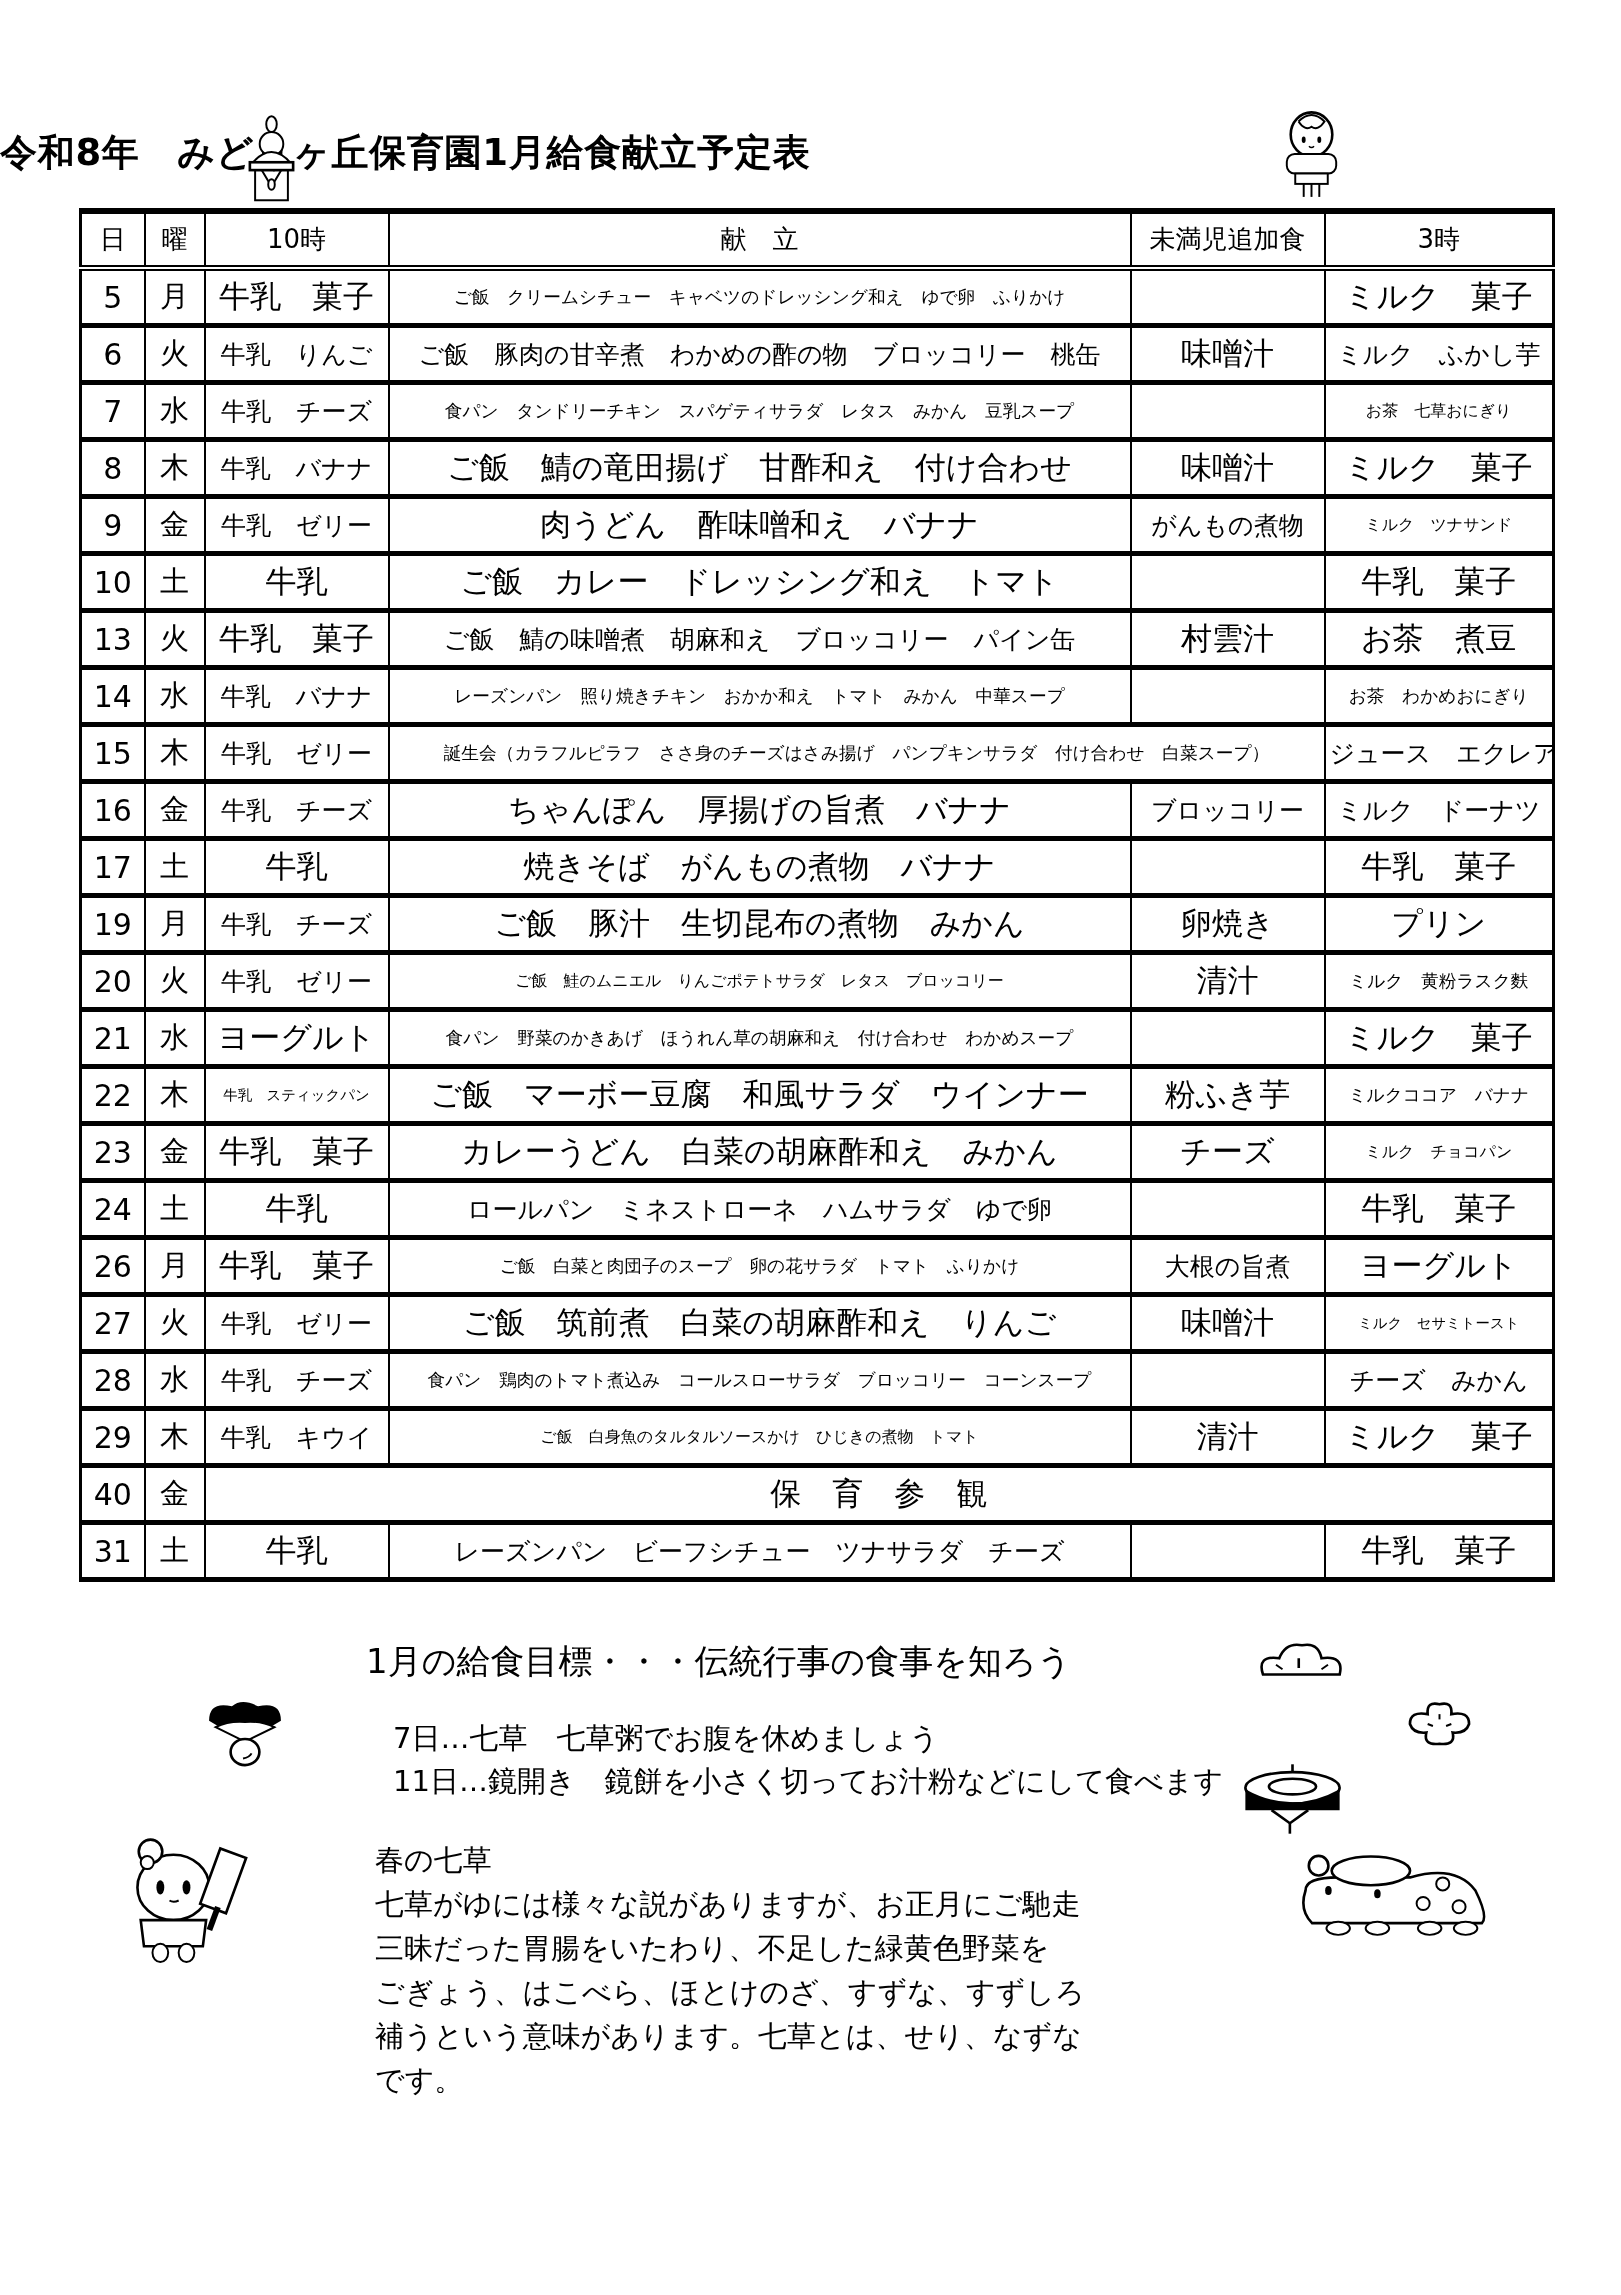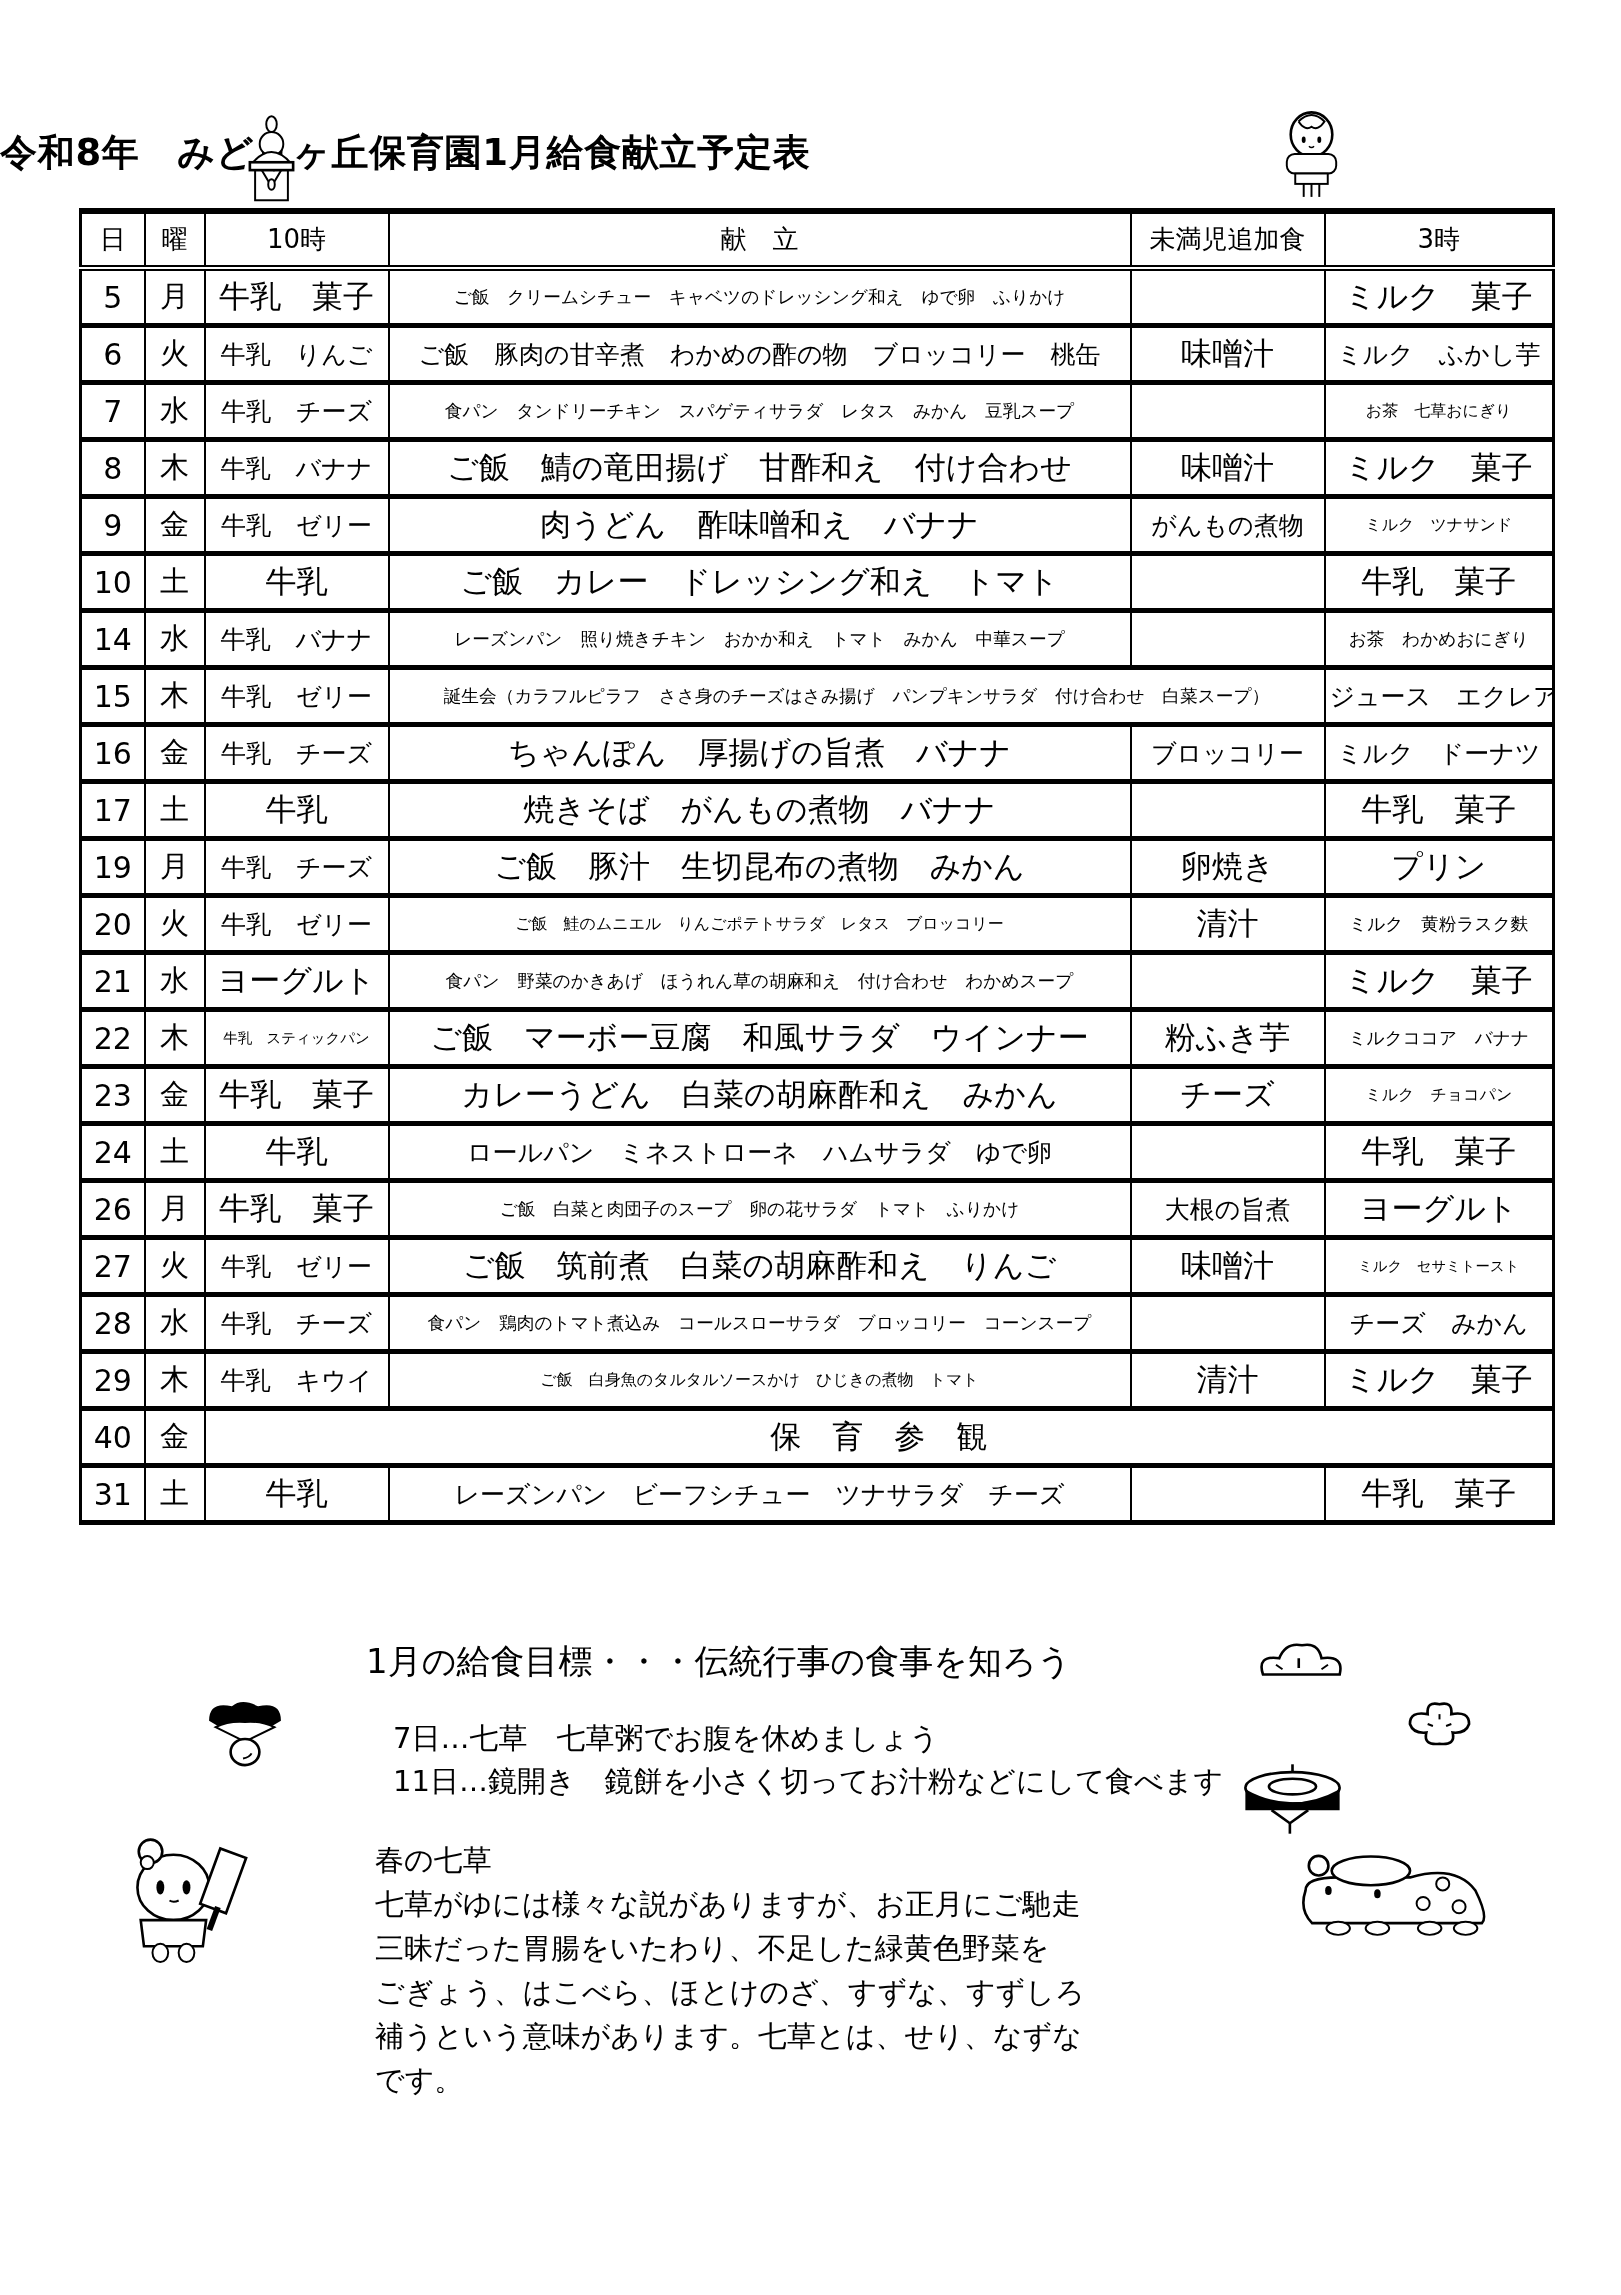--- a/index.html
+++ b/index.html
@@ -136,20 +136,28 @@
 
     <tr>
       <td class="c-day">10</td>
       <td class="c-dow">土</td>
       <td class="sz-l">牛乳</td>
       <td class="sz-l left">ご飯　カレー　ドレッシング和え　トマト</td>
       <td class="sz-l"></td>
       <td class="sz-l">牛乳　菓子</td>
     </tr>
 
+    <tr>
+      <td class="c-day">13</td>
+      <td class="c-dow">火</td>
+      <td class="sz-l">牛乳　菓子</td>
+      <td class="sz-m left">ご飯　鯖の味噌煮　胡麻和え　ブロッコリー　パイン缶</td>
+      <td class="sz-l">村雲汁</td>
+      <td class="sz-l">お茶　煮豆</td>
+    </tr>
 
     <tr>
       <td class="c-day">14</td>
       <td class="c-dow">水</td>
       <td class="sz-m">牛乳　バナナ</td>
       <td class="sz-xs left">レーズンパン　照り焼きチキン　おかか和え　トマト　みかん　中華スープ</td>
       <td class="sz-l"></td>
       <td class="sz-xs">お茶　わかめおにぎり</td>
     </tr>
 

